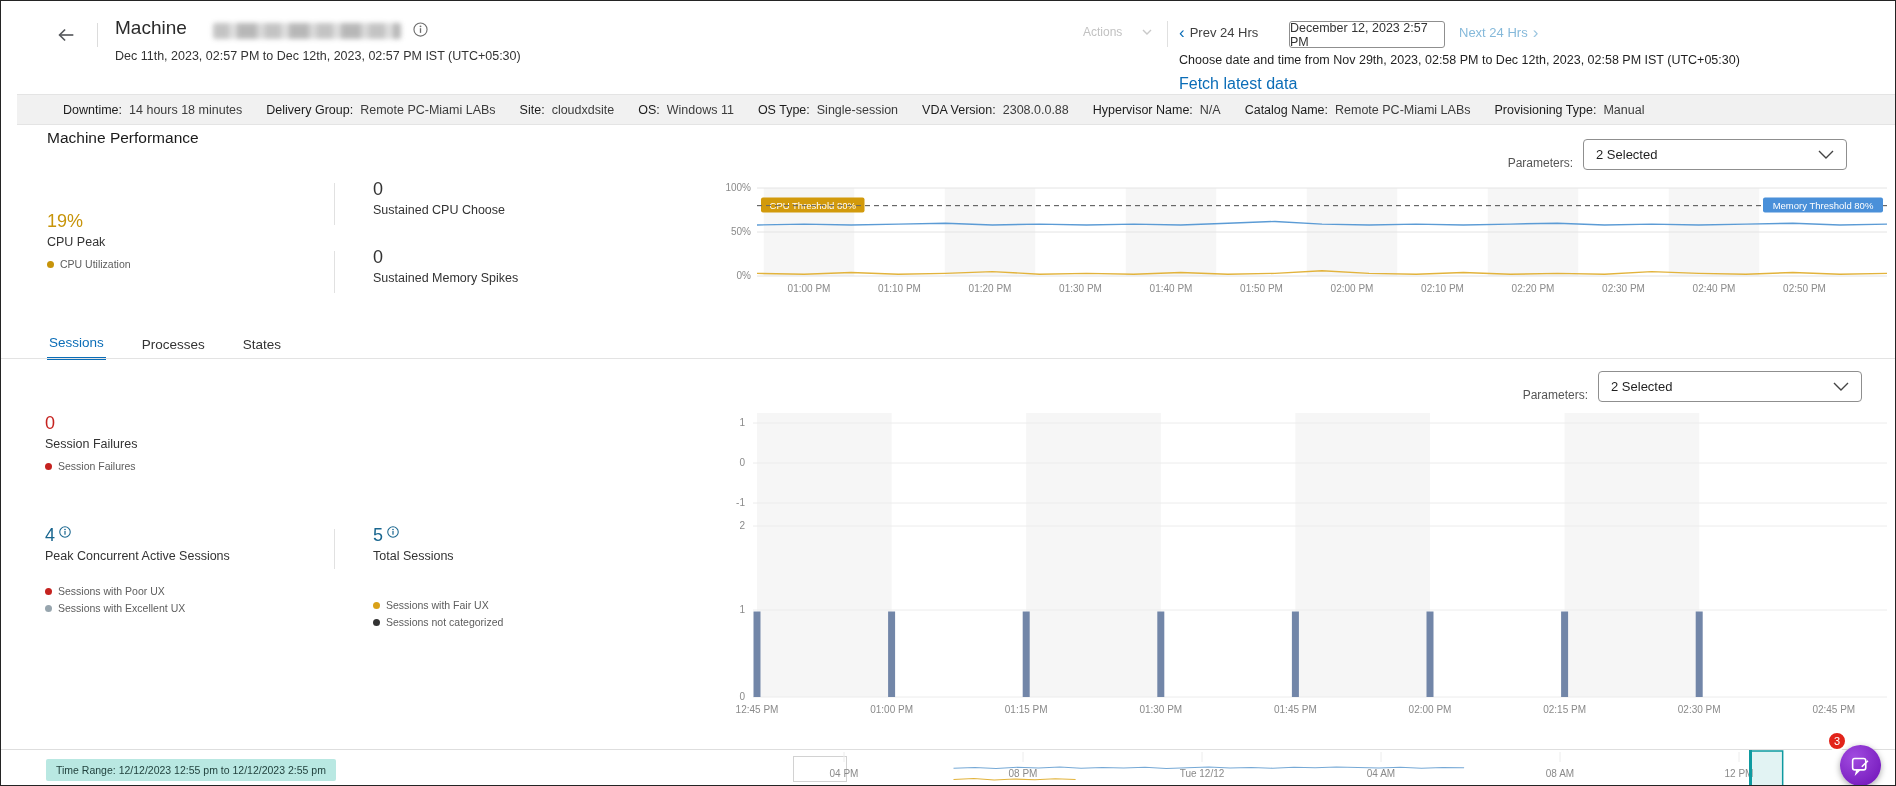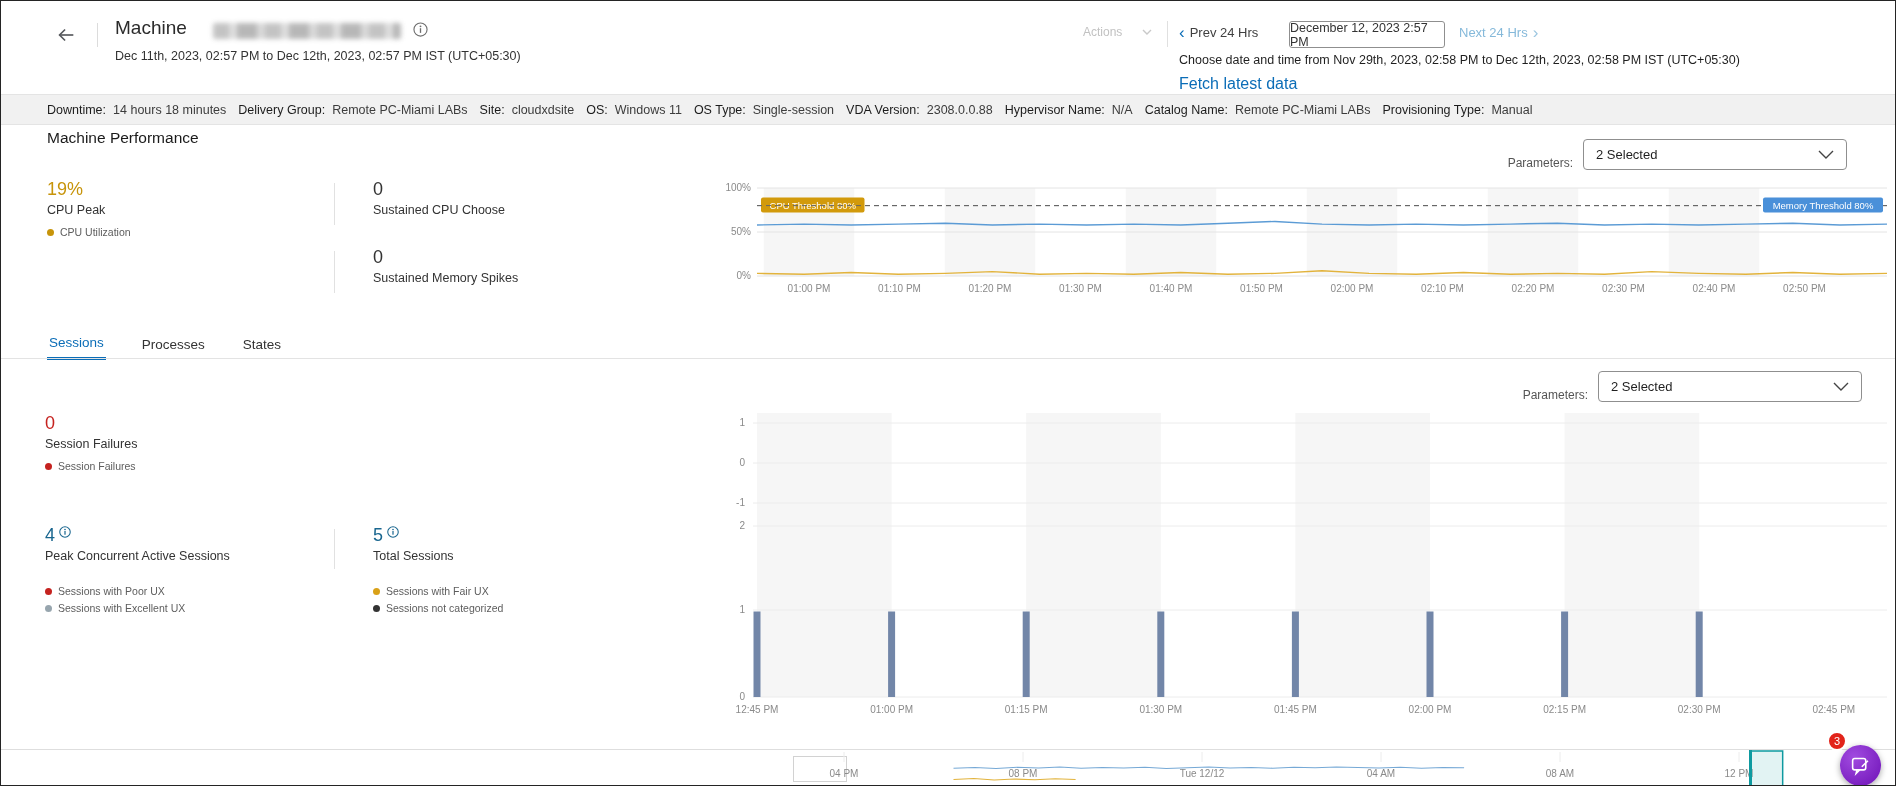--- a/index.html
+++ b/index.html
@@ -26,22 +26,22 @@
   .prev-btn .chev{color:#0b6db7;font-size:17px;line-height:13px}
   .date-input{position:absolute;left:1288px;top:20px;width:156px;height:27px;border:1px solid #8f8f8f;border-radius:3px;
               background:#fff;font-size:12.5px;color:#333;display:flex;align-items:center;justify-content:center;cursor:pointer}
   .next-btn{position:absolute;left:1458px;top:24px;border:none;background:none;font-size:13px;color:#85b9da;
             display:flex;align-items:center;gap:5px;cursor:pointer}
   .next-btn .chev{font-size:17px;line-height:13px;color:#9cc6e0}
   .choose-text{position:absolute;left:1178px;top:52px;font-size:12.5px;color:#1f1f1f;width:660px}
   .fetch-link{position:absolute;left:1178px;top:74px;font-size:16px;color:#0b6db7;text-decoration:none;cursor:pointer}
 
   
-  .infobar{position:absolute;top:93px;left:0;right:0;height:31px;background:#f1f1f1;border-top:1px solid #e4e4e4;
-           border-bottom:1px solid #e4e4e4;display:flex;align-items:center;padding-left:46px;gap:12px;font-size:12.5px;white-space:nowrap}
+  .infobar{position:absolute;top:93px;left:16px;right:0;height:31px;background:#f1f1f1;border-top:1px solid #e4e4e4;
+           border-bottom:1px solid #e4e4e4;display:flex;align-items:center;padding-left:46px;gap:24px;font-size:12.5px;white-space:nowrap}
   .mi{display:flex;gap:7px}
   .mi-label{color:#1c1c1c}
   .mi-value{color:#3c3c3c}
 
   
   .perf-title{position:absolute;left:46px;top:128px;font-size:15.5px;font-weight:400;color:#1a1a1a}
   .params{position:absolute;display:flex;align-items:flex-end;gap:10px}
   .params-1{top:138px;right:48px}
   .params-2{top:370px;right:33px}
   .params-label{font-size:12px;color:#555}
@@ -176,21 +176,21 @@
     <span class="params-label">Parameters:</span>
     <div class="select-box">
       <span>2 Selected</span>
       <svg width="16" height="9" viewBox="0 0 16 9">
         <path d="M1 1l7 7 7-7" fill="none" stroke="#444" stroke-width="1.4"></path>
       </svg>
     </div>
   </div>
 
   <div class="stat" style="left:46px;top:178px">
-    <div class="stat-value" style="color: rgb(199, 148, 10);">19%</div>
+    <div class="stat-value" style="color: rgb(199, 148, 10); margin-top: 32px;">19%</div>
     <div class="stat-label">CPU Peak</div>
     <div class="legend">
       <span class="dot" style="background: rgb(199, 148, 10);"></span>
       <span>CPU Utilization</span>
     </div>
   </div>
   <div class="stat-vdiv" style="left:333px;top:182px;height:42px"></div>
   <div class="stat" style="left:372px;top:178px">
     <div class="stat-value">0</div>
     <div class="stat-label">Sustained CPU Choose</div>
@@ -290,21 +290,21 @@
       <span>5</span>
       <span class="info-icon-sm">
         <svg width="12" height="12" viewBox="0 0 16 16">
           <circle cx="8" cy="8" r="7" fill="none" stroke="#19668f" stroke-width="1.4"></circle>
           <circle cx="8" cy="4.6" r="1.1" fill="#19668f"></circle>
           <rect x="7.2" y="6.6" width="1.6" height="5" fill="#19668f"></rect>
         </svg>
       </span>
     </div>
     <div class="stat-label">Total Sessions</div>
-    <div class="legend" style="margin-top:22px">
+    <div class="legend" style="margin-top:36px">
       <span class="dot" style="background: rgb(217, 161, 24);"></span>
       <span>Sessions with Fair UX</span>
     </div>
     <div class="legend">
       <span class="dot" style="background: rgb(51, 51, 51);"></span>
       <span>Sessions not categorized</span>
     </div>
   </div>
 
   <svg class="sess-chart" viewBox="0 0 1190 312">
@@ -356,20 +356,21 @@
         <text x="594" y="27" text-anchor="middle" fill="#8a8a8a" font-size="10">04 AM</text>
         <line x1="773" y1="2" x2="773" y2="12" stroke="#ececec" stroke-width="1"></line>
         <text x="773" y="27" text-anchor="middle" fill="#8a8a8a" font-size="10">08 AM</text>
         <line x1="952" y1="2" x2="952" y2="12" stroke="#ececec" stroke-width="1"></line>
         <text x="952" y="27" text-anchor="middle" fill="#8a8a8a" font-size="10">12 PM</text>
         <polyline points="166.5,18.25 187.775,17.5 209.05,18.5 230.32500000000002,17.25 251.60000000000002,18 272.875,17 294.15000000000003,18.25 315.425,17.5 336.70000000000005,18 357.975,17.25 379.25,18.5 400.525,17.75 421.80000000000007,17 443.075,18 464.35,17.5 485.625,18.25 506.90000000000003,17.25 528.175,17.75 549.45,17 570.7249999999999,17.5 592,18 613.2750000000001,17.25 634.55,18.25 655.825,17.5 677.1000000000001,17.75" fill="none" stroke="#76a9d6" stroke-width="1.2"></polyline>
         <polyline points="166.5,29.5 186.85,28.5 207.20000000000002,30 227.55,29 247.90000000000003,29.75 268.25,28.75 288.6,29.5" fill="none" stroke="#e2b33c" stroke-width="1.2"></polyline>
         <rect x="963.48" y="1" width="32.190000000000026" height="35" fill="rgba(14,154,160,0.12)" stroke="#0e9aa0" stroke-width="1.5"></rect>
         <line x1="963.48" y1="0" x2="963.48" y2="37" stroke="#0e9aa0" stroke-width="3"></line>
       </svg>
+    <div class="time-tooltip">Time Range: 12/12/2023 12:55 pm to 12/12/2023 2:55 pm</div>
   </div>
 
   <button class="float-btn">
     <svg width="21" height="21" viewBox="0 0 24 24" fill="none" stroke="#fff" stroke-width="1.8">
       <rect x="3" y="4" width="15" height="13" rx="2.5"></rect>
       <path d="M8 17l-1 4 4-4"></path>
       <path d="M20.5 6.5l-7 7"></path>
     </svg>
   </button>
   <div class="badge">3</div>

